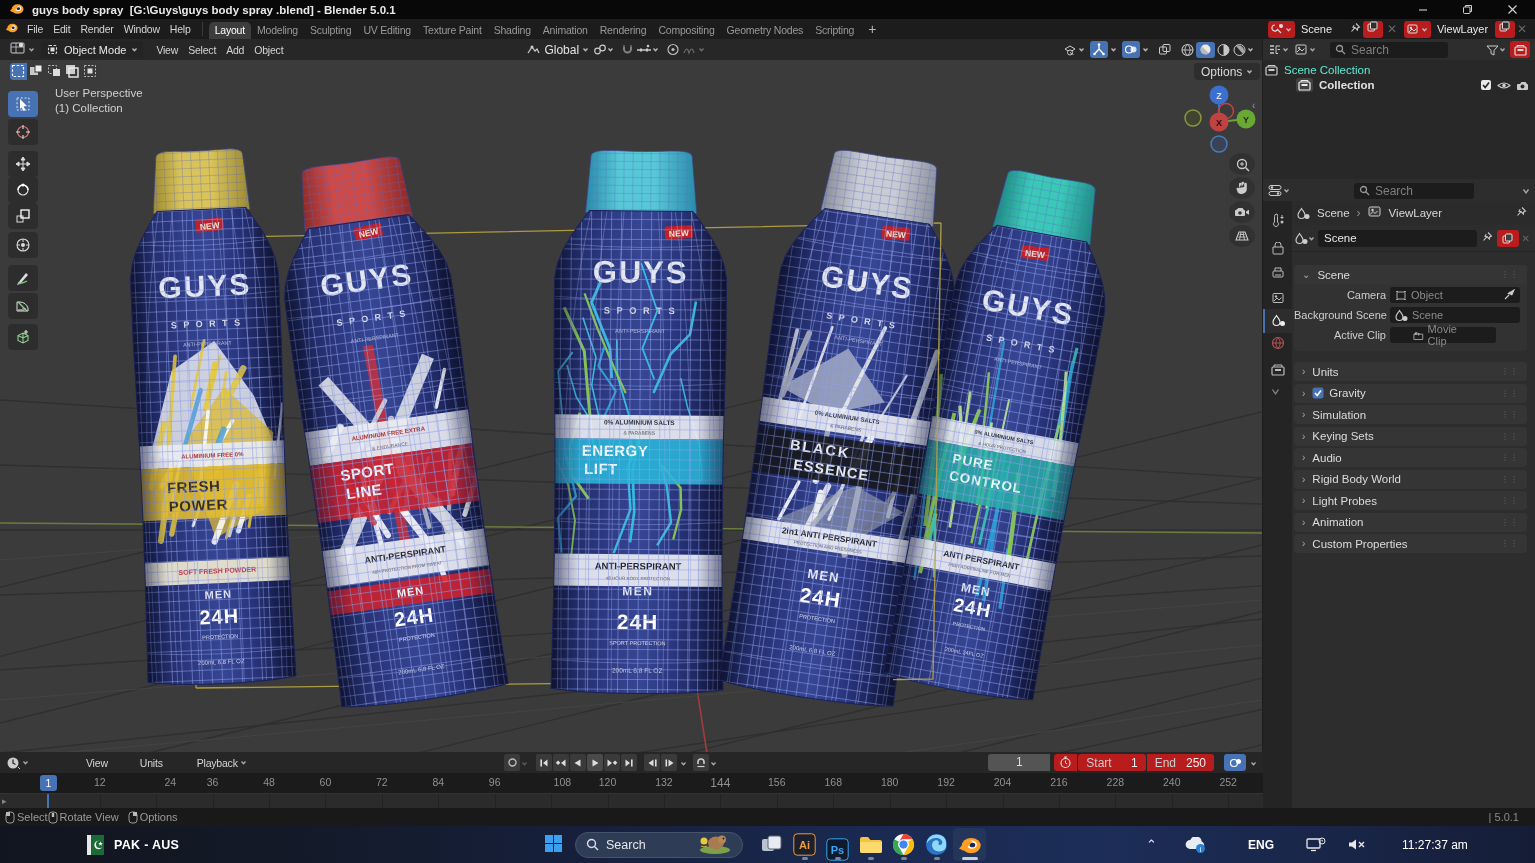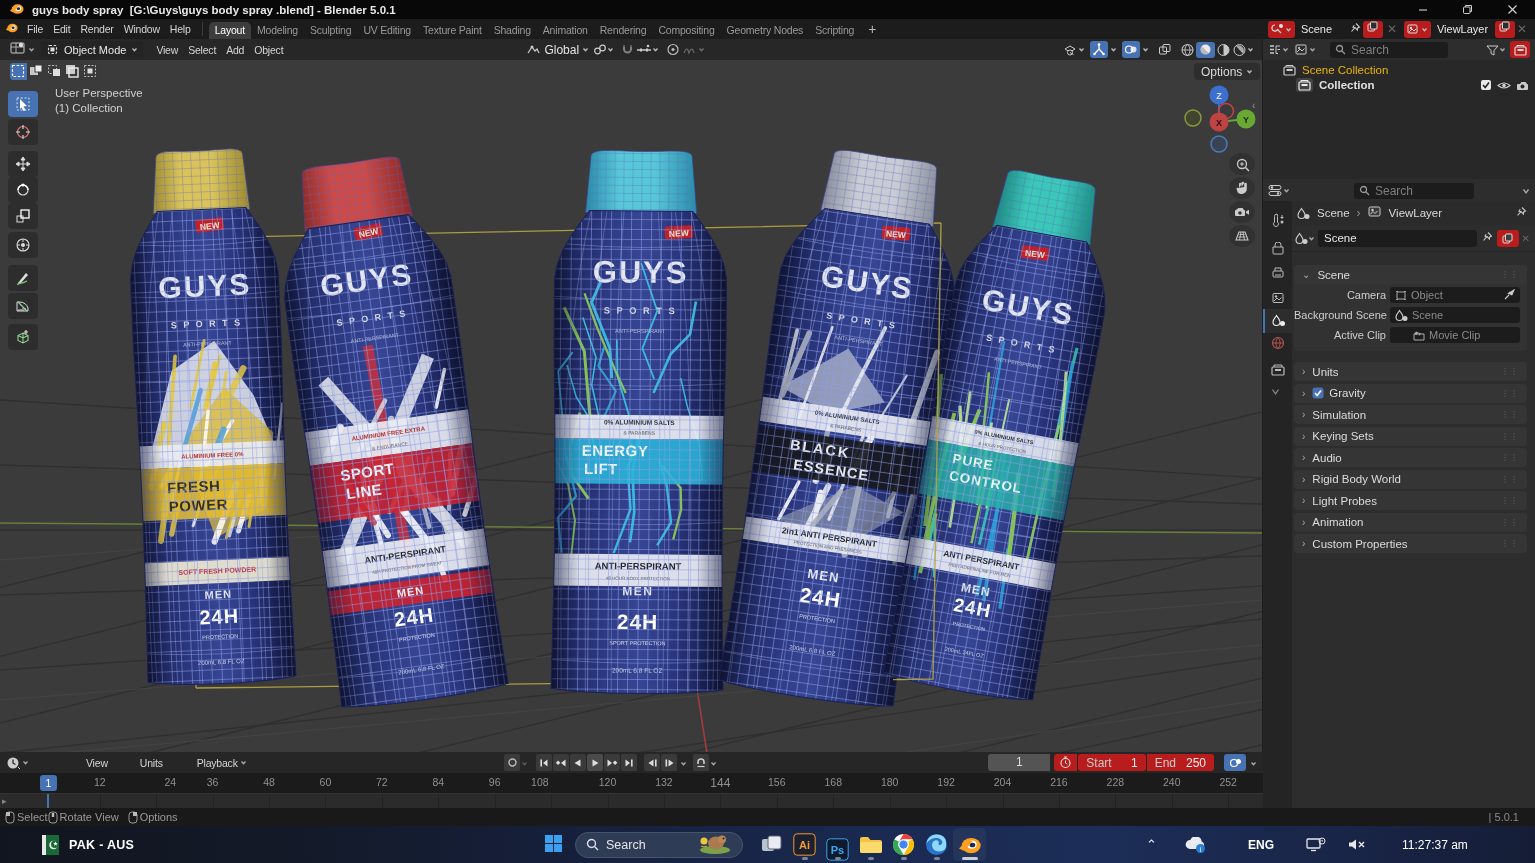--- a/index.html
+++ b/index.html
@@ -17,21 +17,21 @@
   display:flex; align-items:center; color:#d8d8d8; }
 #viewport { position:absolute; left:0; top:60px; width:1262px; height:692px; background:#3b3b3b; overflow:hidden; }
 #rightcol { position:absolute; left:1263px; top:39px; width:272px; height:769px; background:#2d2d2d; }
 .btn { background:#b91c1c; border-radius:3px; }
 .field { background:#1c1c1c; border-radius:3px; color:#909090; }
 #timeline { position:absolute; left:0; top:752px; width:1263px; height:56px; background:#262626; }
 #statusbar { position:absolute; left:0; top:808px; width:1535px; height:18px; background:#191919;
   display:flex; align-items:center; font-size:11px; color:#9a9a9a; }
 #taskbar { position:absolute; left:0; top:826px; width:1535px; height:37px;
   background:linear-gradient(90deg,#11151f 0%,#131927 18%,#16203c 38%,#1a2a52 58%,#1c2d57 72%,#192547 88%,#151d36 100%);
-  display:flex; align-items:center; color:#fff; }
+  display:flex; align-items:center; color:#fff;padding-left:45px; }
 .panelhdr { background:#353535; border-radius:4px; height:19px; display:flex; align-items:center;
   color:#dcdcdc; font-size:11.5px; padding:0 8px; }
 .dots { margin-left:auto; color:#6a6a6a; font-size:8px; letter-spacing:1px; }
 </style></head>
 <body>
 <div id="titlebar">
 <span style="margin:0 8px 0 9px"><svg width="15" height="15" viewBox="0 0 15 15" style="">
         <g transform="scale(0.9375)">
           <ellipse cx="9.2" cy="8.6" rx="6.3" ry="5.1" fill="#ff9f22"></ellipse>
           <ellipse cx="9.6" cy="8.0" rx="3.4" ry="2.7" fill="#fff"></ellipse>
@@ -859,21 +859,21 @@
       </span>
 <span class="btn" style="width:20px;height:17px;margin-left:4px;display:flex;align-items:center;justify-content:center">
         <svg width="13" height="12" viewBox="0 0 13 12" style="">
           <rect x="1" y="3" width="11" height="8" rx="1" fill="none" stroke="#ddd" stroke-width="1.2"></rect>
           <path d="M3 3 V1.5 h7 V3" fill="none" stroke="#ddd"></path>
           <rect x="3.5" y="5" width="6" height="2" fill="#ddd"></rect>
         </svg>
       </span>
 </div>
     <div style="height:119px;background:#282828;padding:2px 0">
-<div class="row" style="height:15px;padding-left:20px;color:#eab308">
+<div class="row" style="height:15px;padding-left:2px;color:#5eead4">
         <svg width="13" height="12" viewBox="0 0 13 12" style="">
           <rect x="1" y="3" width="11" height="8" rx="1" fill="none" stroke="#ccc" stroke-width="1.2"></rect>
           <path d="M3 3 V1.5 h7 V3" fill="none" stroke="#ccc"></path>
           <rect x="3.5" y="5" width="6" height="2" fill="#ccc"></rect>
         </svg>
         <span style="margin-left:6px;font-size:11.5px">Scene Collection</span>
       </div>
 <div class="row" style="height:16px;padding-left:33px;color:#e0e0e0">
 <span class="btn" style="width:17px;height:14px;display:flex;align-items:center;justify-content:center;background:#424242">
           <svg width="13" height="12" viewBox="0 0 13 12" style="">
@@ -986,21 +986,21 @@
         </span>
 <span style="position:absolute;text-align:right;width:92px;color:#cdcdcd;font-size:11px;white-space:nowrap;top:22px">Background Scene</span>
 <span style="position:absolute;left:96px;width:130px;height:16px;background:#1c1c1c;border-radius:3px;color:#8a8a8a;font-size:11px;display:flex;align-items:center;padding:0 5px;top:20px">
           <svg width="13" height="13" viewBox="0 0 13 13" style="">
             <path d="M4.5 1.5 C6 4 8 5.5 8 8 a3.5 3.5 0 1 1 -7 0 C1 5.5 3 4 4.5 1.5 Z" fill="none" stroke="#ccc" stroke-width="1.1"></path>
             <circle cx="10" cy="9.5" r="2.5" fill="#ccc"></circle>
           </svg>
           <span style="margin-left:4px">Scene</span>
         </span>
 <span style="position:absolute;text-align:right;width:92px;color:#cdcdcd;font-size:11px;white-space:nowrap;top:42px">Active Clip</span>
-<span style="position:absolute;left:96px;width:130px;height:16px;background:#1c1c1c;border-radius:3px;color:#8a8a8a;font-size:11px;display:flex;align-items:center;padding:0 23px;top:40px">
+<span style="position:absolute;left:96px;width:106px;height:16px;background:#1c1c1c;border-radius:3px;color:#8a8a8a;font-size:11px;display:flex;align-items:center;padding:0 23px;top:40px">
           <svg width="12" height="11" viewBox="0 0 12 11" style="">
             <path d="M1 4 h10 v6 H1 Z" fill="none" stroke="#aaa"></path>
             <path d="M1 4 l2-2.5 2.5 1 L3.5 5 Z M5.5 2.5 l2.5 1 L6 6 Z" fill="#aaa"></path>
           </svg>
           <span style="margin-left:4px">Movie Clip</span>
         </span>
 </div>
       <div class="panelhdr abs" style="left:31px;top:110px;width:233px">
         <span style="color:#aaa;margin-right:7px;font-size:10px">›</span>
         <span>Units</span>
@@ -1222,21 +1222,21 @@
     </div>
     <div style="position:relative;height:20px;background:#1b1b1b">
       <span style="position:absolute;left:79.72200000000001px;top:3px;width:40px;text-align:center;color:#909090;font-size:10.5px">12</span>
       <span style="position:absolute;left:136.14600000000002px;top:3px;width:40px;text-align:right;color:#909090;font-size:10.5px">24</span>
       <span style="position:absolute;left:192.57px;top:3px;width:40px;text-align:center;color:#909090;font-size:10.5px">36</span>
       <span style="position:absolute;left:248.99400000000003px;top:3px;width:40px;text-align:center;color:#909090;font-size:10.5px">48</span>
       <span style="position:absolute;left:305.418px;top:3px;width:40px;text-align:center;color:#909090;font-size:10.5px">60</span>
       <span style="position:absolute;left:361.842px;top:3px;width:40px;text-align:center;color:#909090;font-size:10.5px">72</span>
       <span style="position:absolute;left:418.266px;top:3px;width:40px;text-align:center;color:#909090;font-size:10.5px">84</span>
       <span style="position:absolute;left:474.69px;top:3px;width:40px;text-align:center;color:#909090;font-size:10.5px">96</span>
-      <span style="position:absolute;left:531.114px;top:3px;width:40px;text-align:left;color:#909090;font-size:10.5px">108</span>
+      <span style="position:absolute;left:531.114px;top:3px;width:40px;text-align:right;color:#909090;font-size:10.5px">108</span>
       <span style="position:absolute;left:587.538px;top:3px;width:40px;text-align:center;color:#909090;font-size:10.5px">120</span>
       <span style="position:absolute;left:643.962px;top:3px;width:40px;text-align:center;color:#909090;font-size:10.5px">132</span>
       <span style="position:absolute;left:700.386px;top:3px;width:40px;text-align:center;color:#909090;font-size:12px">144</span>
       <span style="position:absolute;left:756.81px;top:3px;width:40px;text-align:center;color:#909090;font-size:10.5px">156</span>
       <span style="position:absolute;left:813.234px;top:3px;width:40px;text-align:center;color:#909090;font-size:10.5px">168</span>
       <span style="position:absolute;left:869.658px;top:3px;width:40px;text-align:center;color:#909090;font-size:10.5px">180</span>
       <span style="position:absolute;left:926.082px;top:3px;width:40px;text-align:center;color:#909090;font-size:10.5px">192</span>
       <span style="position:absolute;left:982.506px;top:3px;width:40px;text-align:center;color:#909090;font-size:10.5px">204</span>
       <span style="position:absolute;left:1038.9299999999998px;top:3px;width:40px;text-align:center;color:#909090;font-size:10.5px">216</span>
       <span style="position:absolute;left:1095.354px;top:3px;width:40px;text-align:center;color:#909090;font-size:10.5px">228</span>

